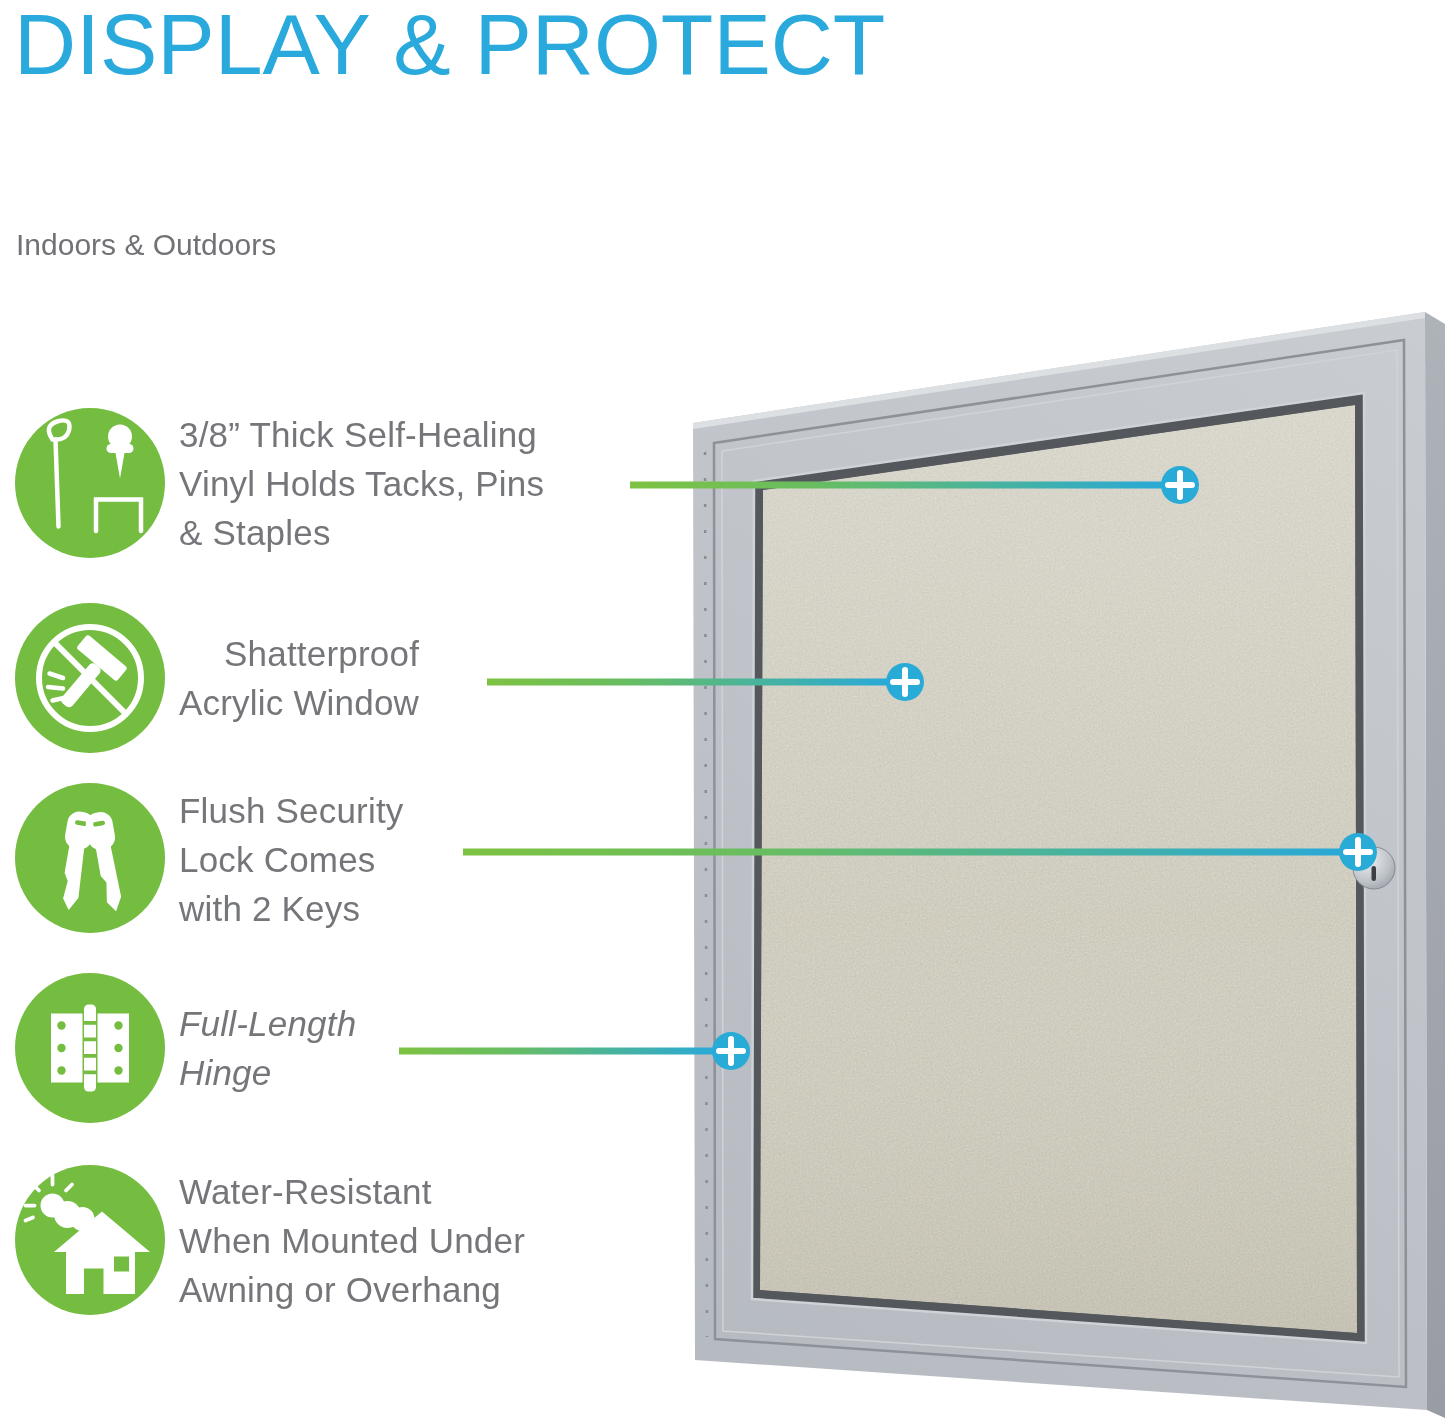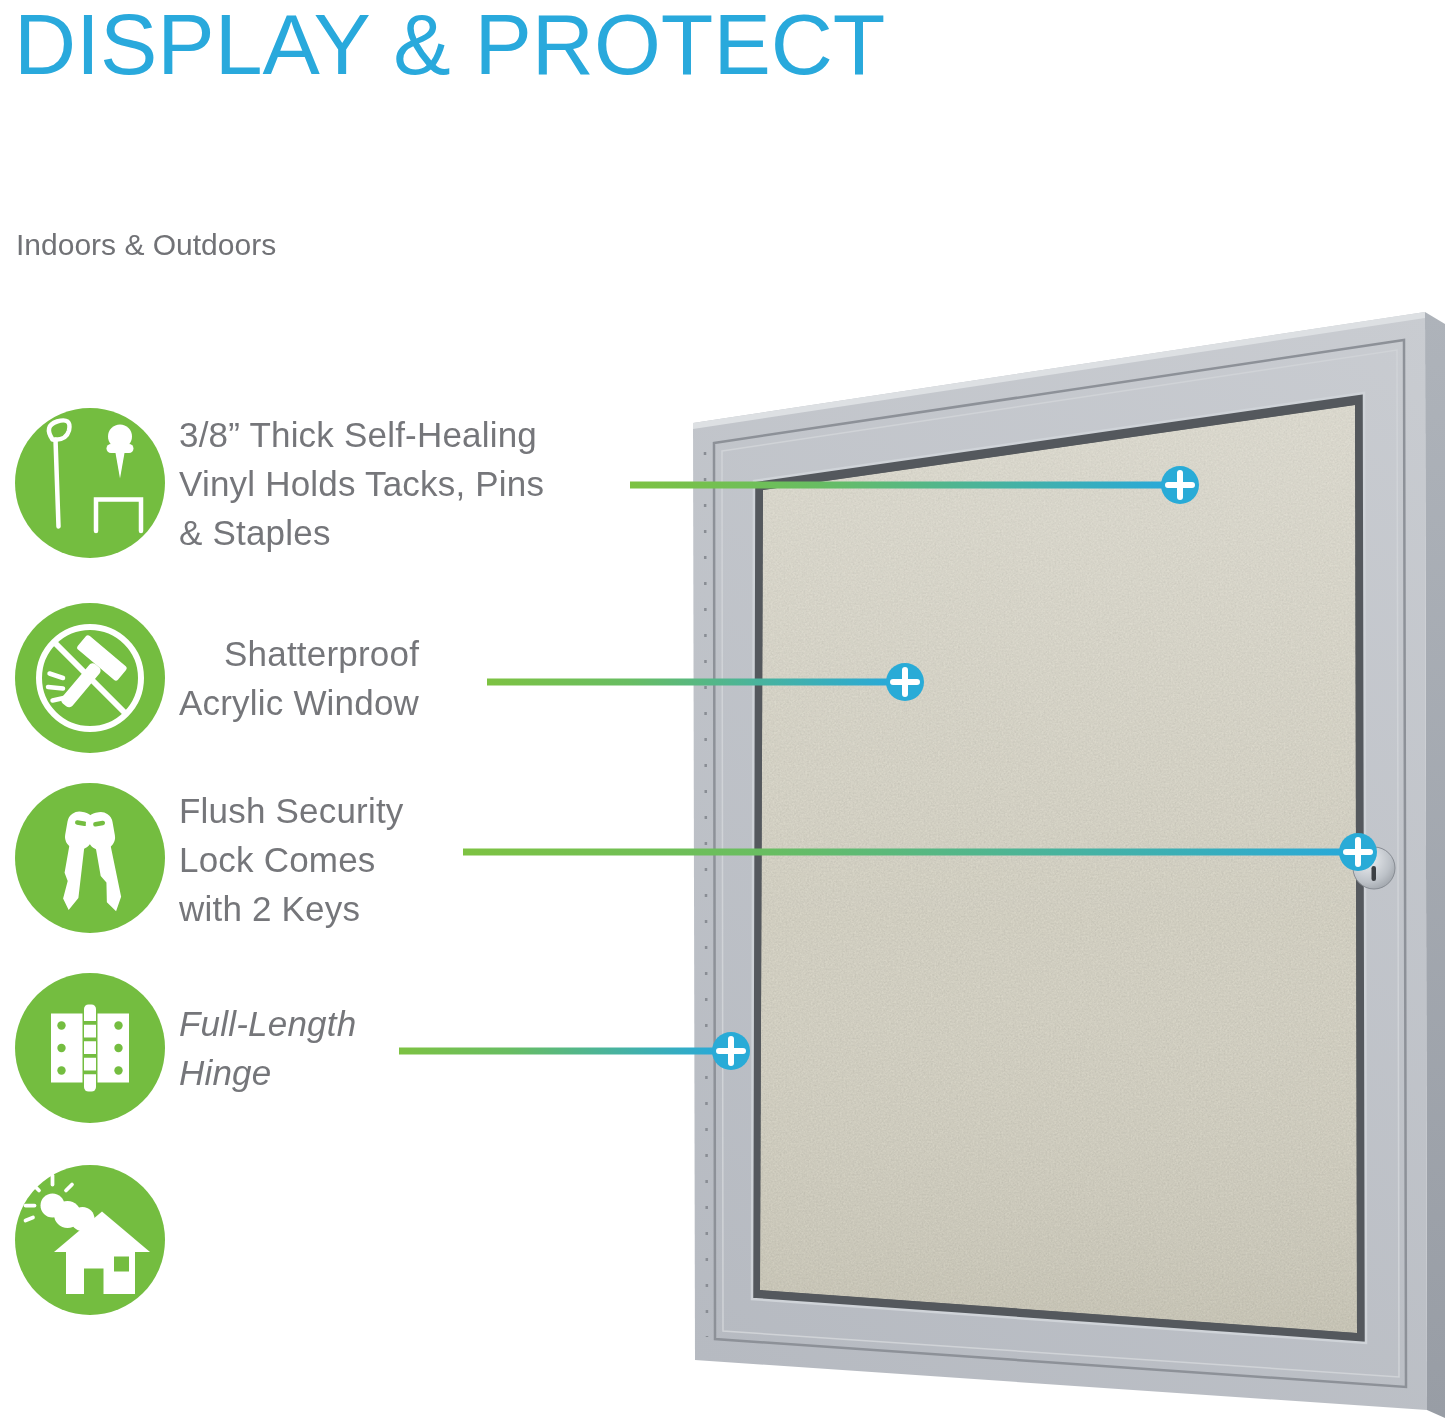--- a/index.html
+++ b/index.html
@@ -256,13 +256,16 @@
         <circle cx="45" cy="36" r="8"></circle>
         <path d="M26,58 L58,31 L90,58 Z"></path>
         <rect x="34" y="55" width="46" height="31"></rect>
       </g>
       <g fill="var(--accent-green)">
         <rect x="46" y="69" width="13" height="17"></rect>
         <rect x="66" y="61" width="10" height="10"></rect>
       </g>
     </svg>
   </div>
+  <div class="label">Water-Resistant
+When Mounted Under
+Awning or Overhang</div>
 </div>
 
 </body></html>

